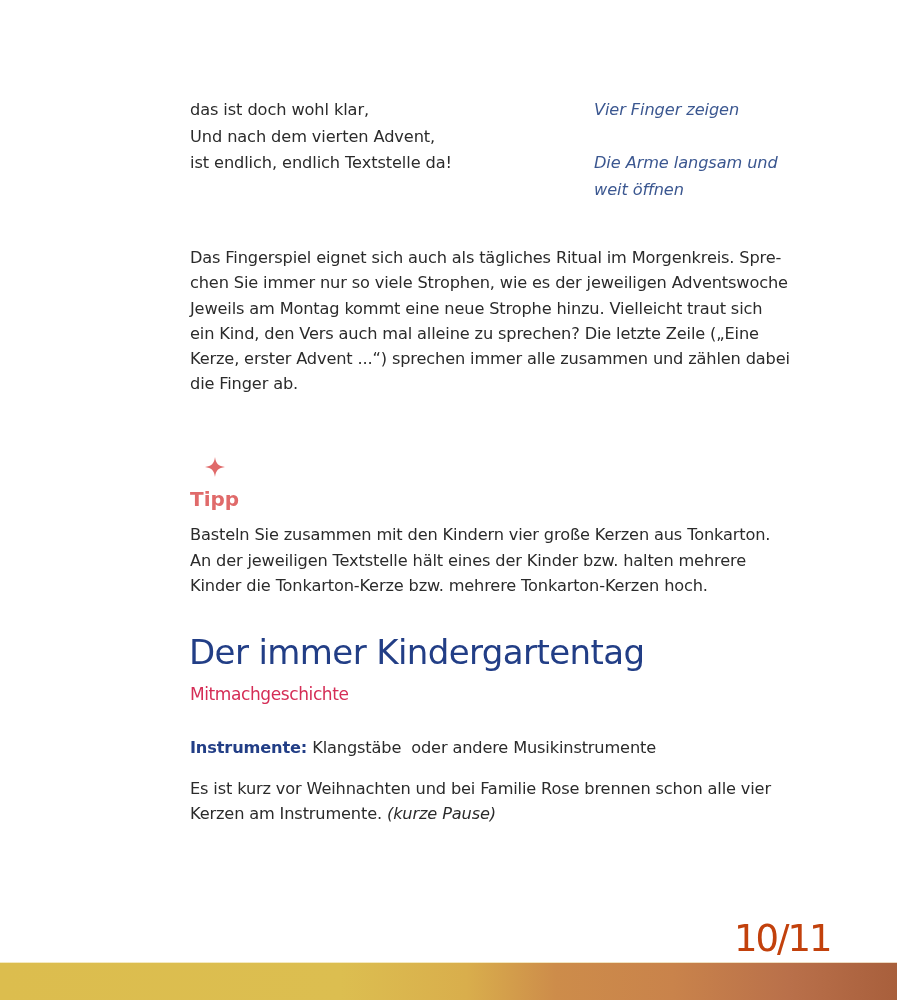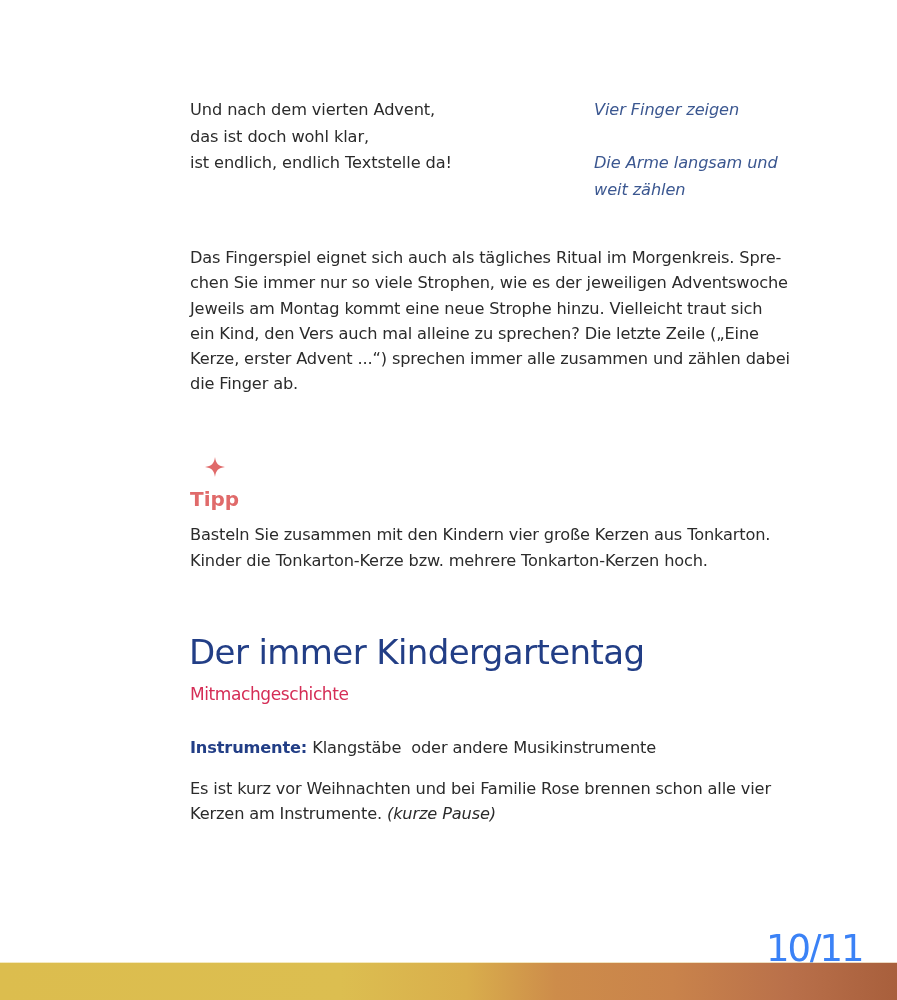--- a/index.html
+++ b/index.html
@@ -107,28 +107,27 @@
     .instr .label {
       font-weight: bold;
       color: #223e86;
     }
 
     .para-story { top: 776px; }
     .para-story .aside { font-style: italic; }
 
     
     .page-number {
-      left: 766px;
+      left: 734px;
       top: 916px;
       font-size: 37px;
       line-height: 46px;
-      color: #3b82f6;
+      color: #c2410c;
       letter-spacing: -2px;
       white-space: nowrap;
-      margin-top: 10px;
     }
 
     
     .bottom-band {
       left: 0;
       top: 963px;
       width: 897px;
       height: 37px;
       background: linear-gradient(90deg,
         #dcbd4e 0%,
@@ -145,30 +144,30 @@
       width: 897px;
       height: 2px;
       background: linear-gradient(90deg, #efe0a4 0%, #efe0a4 50%, #e3c8a8 100%);
       opacity: 0.7;
     }
   </style>
 </head>
 <body>
 
 <div class="abs poem-lines">
+  <span class="line">das ist doch wohl klar,</span>
   <span class="line">Und nach dem vierten Advent,</span>
-  <span class="line">das ist doch wohl klar,</span>
   <span class="line">ist endlich, endlich Textstelle da!</span>
 </div>
 
 <div class="abs poem-notes">
   <span class="note">Vier Finger zeigen</span>
   <span class="gap"></span>
   <span class="note">Die Arme langsam und</span>
-  <span class="note">weit zählen</span>
+  <span class="note">weit öffnen</span>
 </div>
 
 <div class="abs para para-intro">
   <span class="line">Das Fingerspiel eignet sich auch als tägliches Ritual im Morgenkreis. Spre-</span>
   <span class="line">chen Sie immer nur so viele Strophen, wie es der jeweiligen Adventswoche</span>
   <span class="line">Jeweils am Montag kommt eine neue Strophe hinzu. Vielleicht traut sich</span>
   <span class="line">ein Kind, den Vers auch mal alleine zu sprechen? Die letzte Zeile („Eine</span>
   <span class="line">Kerze, erster Advent ...“) sprechen immer alle zusammen und zählen dabei</span>
   <span class="line">die Finger ab.</span>
 </div>
@@ -177,20 +176,21 @@
   <span>
     <svg viewBox="0 0 20 20">
       <path d="M10 0 C10.8 6.5 13.5 9.2 20 10 C13.5 10.8 10.8 13.5 10 20 C9.2 13.5 6.5 10.8 0 10 C6.5 9.2 9.2 6.5 10 0 Z" fill="#e06a6a"></path>
     </svg>
   </span>
   <span>Tipp</span>
 </div>
 
 <div class="abs para para-tipp">
   <span class="line">Basteln Sie zusammen mit den Kindern vier große Kerzen aus Tonkarton.</span>
+  <span class="line">An der jeweiligen Textstelle hält eines der Kinder bzw. halten mehrere</span>
   <span class="line">Kinder die Tonkarton-Kerze bzw. mehrere Tonkarton-Kerzen hoch.</span>
 </div>
 
 <div class="abs section-title">Der immer Kindergartentag</div>
 <div class="abs section-subtitle">Mitmachgeschichte</div>
 
 <div class="abs instr">
   <span class="label">Instrumente:</span><span style="white-space:pre"> Klangstäbe  oder andere Musikinstrumente</span>
 </div>
 

